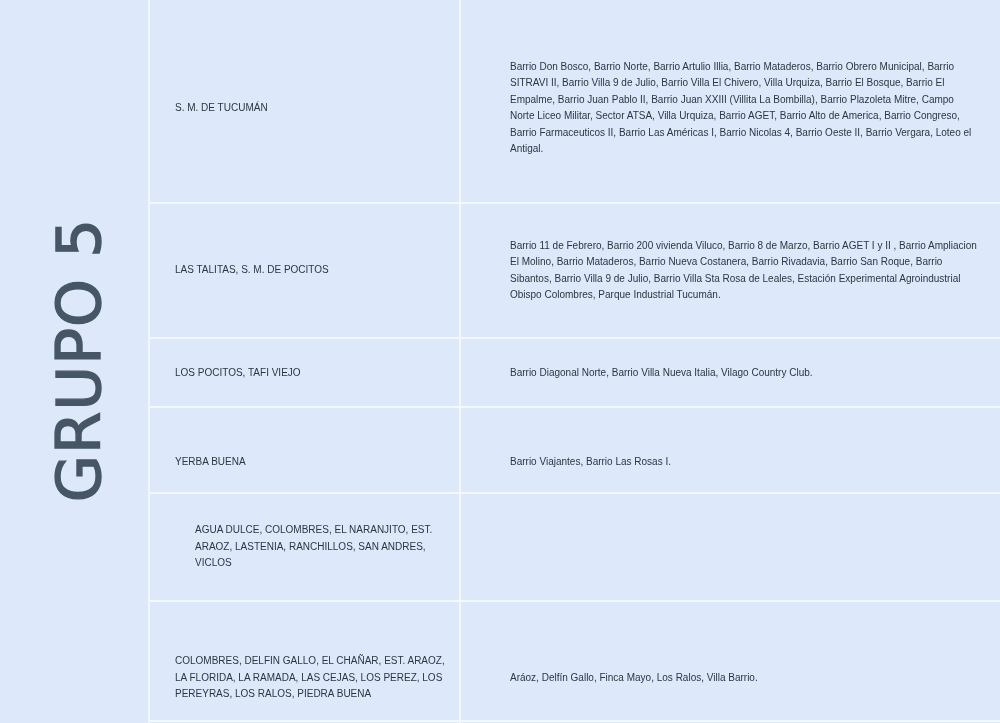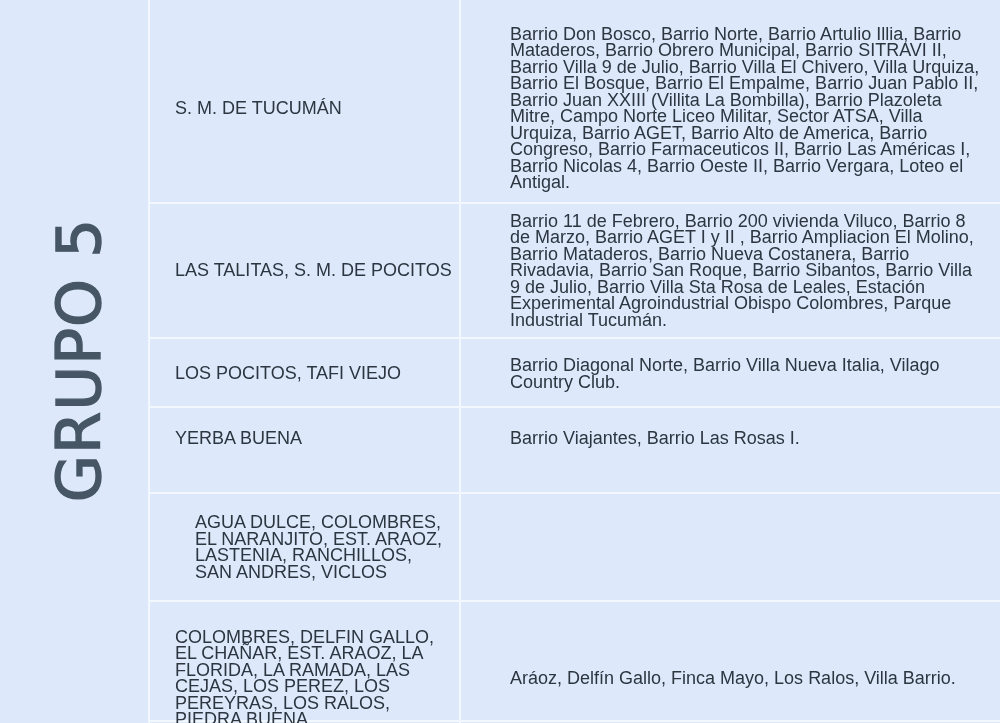--- a/index.html
+++ b/index.html
@@ -56,21 +56,21 @@
     .row {
       position: absolute;
       left: 151px;
       width: 849px;
     }
     .cell {
       position: absolute;
       top: 0; bottom: 0;
       display: flex;
       align-items: center;
-      font-size: 18px;
+      font-size: 10px;
       line-height: 16.5px;
     }
     .cell.locality {
       left: 24px;
       width: 280px;
       text-transform: none;
     }
     .cell.barrios {
       left: 359px;
       width: 470px;
@@ -118,21 +118,21 @@
 
   <div class="row" style="top:339px; height:69px;">
     <div class="cell locality">
       <span>LOS POCITOS, TAFI VIEJO</span>
     </div>
     <div class="cell barrios">
       <span>Barrio Diagonal Norte, Barrio Villa Nueva Italia, Vilago Country Club.</span>
     </div>
   </div>
 
-  <div class="row" style="top:384px; height:108px;">
+  <div class="row" style="top:408px; height:108px;">
     <div class="cell locality">
       <span>YERBA BUENA</span>
     </div>
     <div class="cell barrios">
       <span>Barrio Viajantes, Barrio Las Rosas I.</span>
     </div>
   </div>
 
   <div class="row" style="top:494px; height:106px;margin-left:20px;">
     <div class="cell locality" style="width:250px;">

